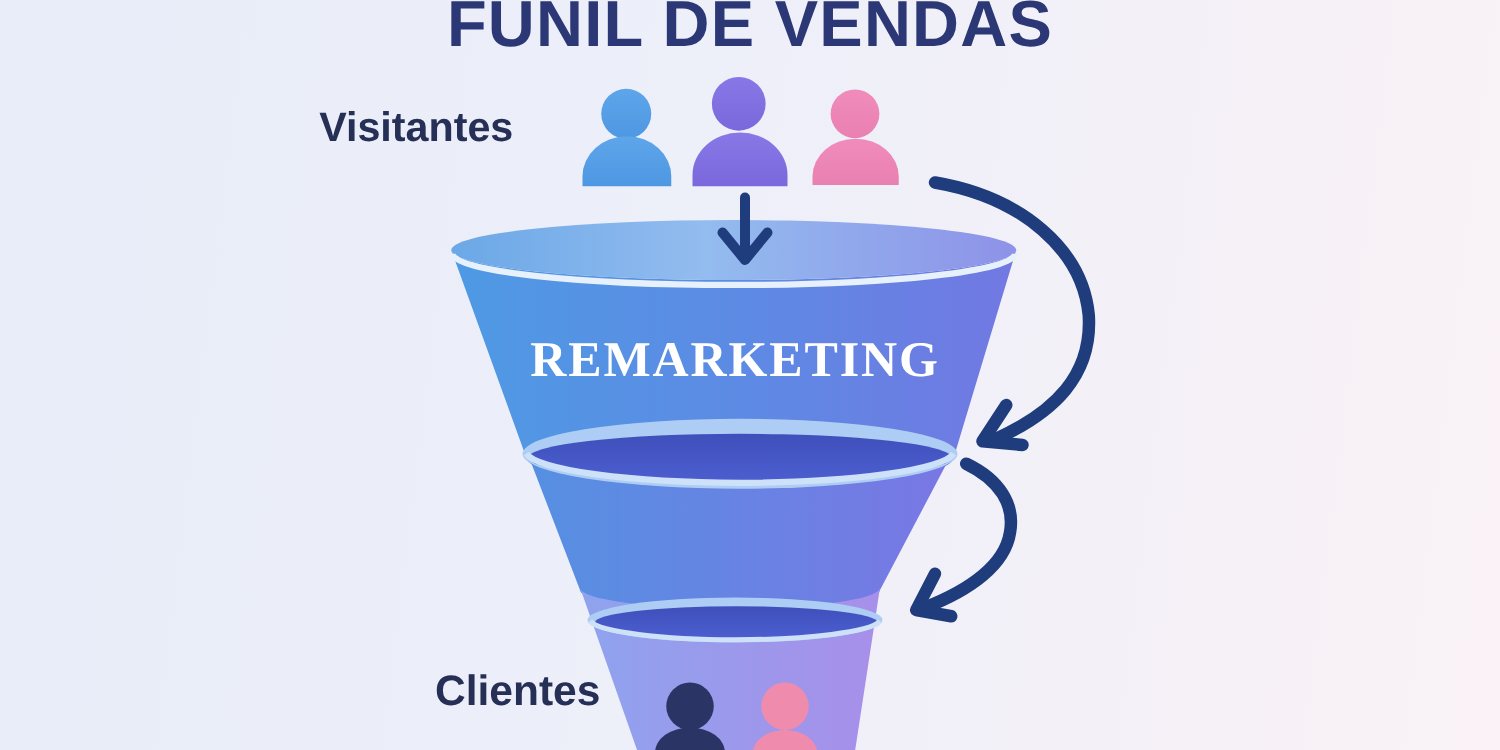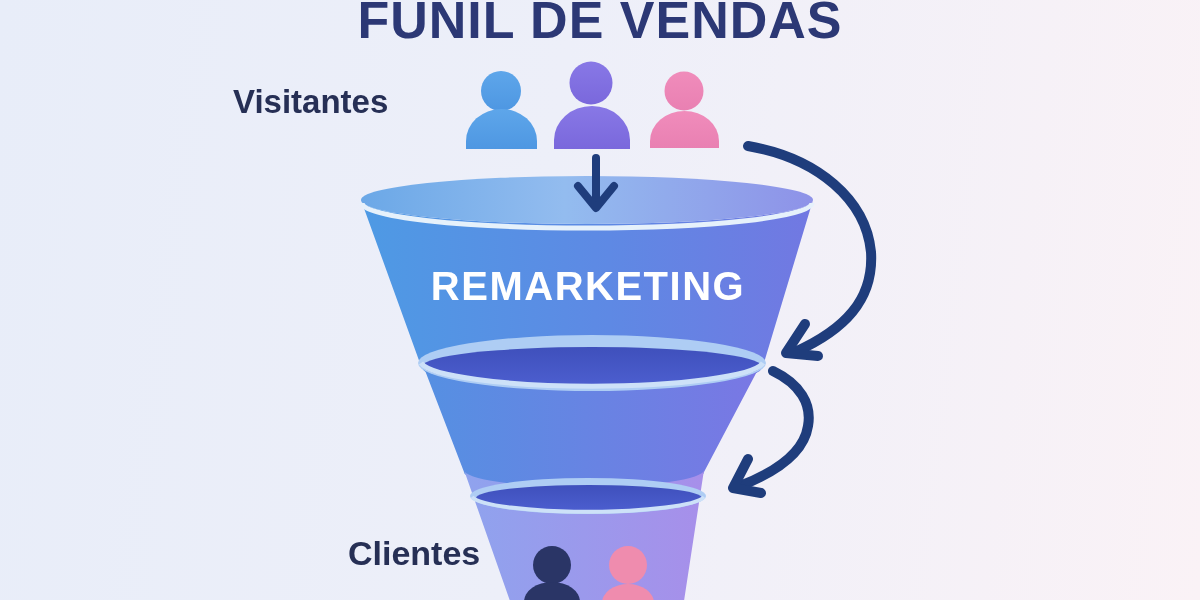--- a/index.html
+++ b/index.html
@@ -10,29 +10,29 @@
   }
   .layer{position:absolute;left:0;top:0;width:1200px;height:600px;}
   .title{
     position:absolute;left:0;top:-10px;width:1200px;text-align:center;
     font-size:52px;font-weight:bold;letter-spacing:1px;color:#2C3875;
   }
   .label{
     position:absolute;color:#262F55;font-weight:bold;
   }
   .label-visitors{
-    left:233px;top:82px;width:200px;text-align:left;
+    left:233px;top:82px;width:200px;text-align:center;
     font-size:33px;line-height:40px;
   }
   .label-customers{
     left:348px;top:534px;font-size:34px;
   }
   .stage-text{
     position:absolute;left:388px;top:264px;width:400px;text-align:center;
-    font-size:40px;font-weight:bold;letter-spacing:1.5px;color:#FFFFFF;
+    font-size:40px;font-weight:bold;letter-spacing:1.5px;color:#FFFFFF;font-family:Liberation Serif, serif;
   }
 </style>
 </head>
 <body>
 
 <div class="canvas">
 
   <svg class="layer" viewBox="0 0 1200 600">
     <defs>
       <linearGradient id="gSec1" x1="361" y1="0" x2="813" y2="0" gradientUnits="userSpaceOnUse">

